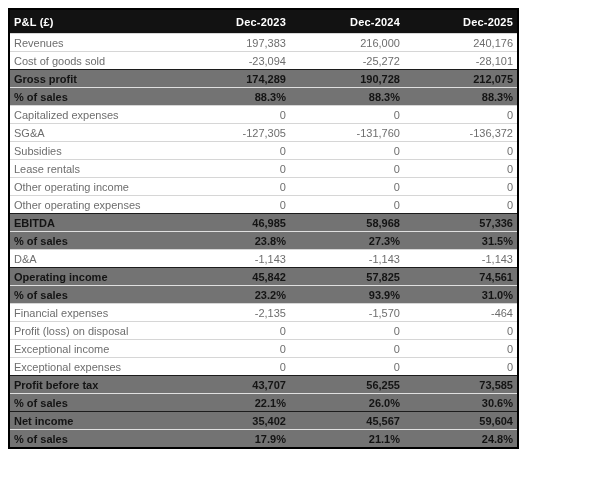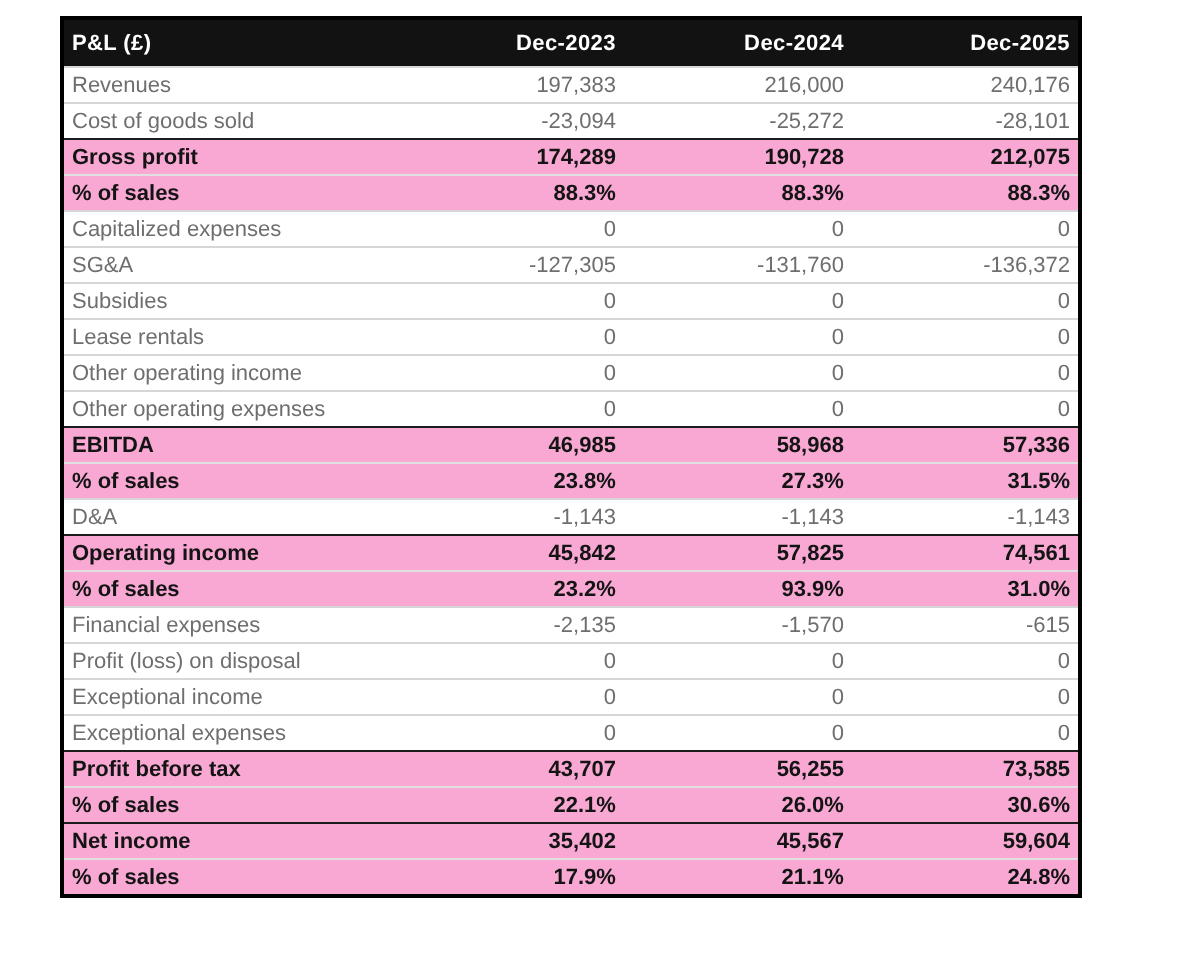--- a/index.html
+++ b/index.html
@@ -2,21 +2,20 @@
 <html><head>
 <meta charset="utf-8">
 <style>
   html, body { margin: 0; padding: 0; background: #ffffff; }
   .canvas {
     width: 527px; height: 490px;
     box-sizing: border-box;
     padding: 8px;
     background: #ffffff;
     font-family: "Liberation Sans", sans-serif;
-    margin-left: 22px;
   }
   table.pnl {
     width: 100%;
     border-collapse: collapse;
     table-layout: fixed;
     border: 2px solid #000000;
   }
   table.pnl th, table.pnl td {
     font-size: 11px;
     padding: 0 4px;
@@ -33,21 +32,21 @@
   th.label, td.label { text-align: left; }
   th.num, td.num { text-align: right; }
   table.pnl tbody td {
     height: 17px;
     border-top: 1px solid #d6d6d6;
     color: #6e6e6e;
     font-weight: 400;
     background: #ffffff;
   }
   table.pnl tbody tr.subtotal td {
-    background: #f9a8d4;
+    background: #737373;
     color: #141414;
     font-weight: 700;
     border-top: 1px solid #e0e0e0;
   }
   table.pnl tbody tr.section-start td {
     border-top: 1px solid #1c1c1c;
   }
   col.c-label { width: 32.8%; }
   col.c-num { width: 22.4%; }
 </style>
@@ -160,21 +159,21 @@
         <tr class="subtotal">
           <td class="label">% of sales</td>
           <td class="num">23.2%</td>
           <td class="num">93.9%</td>
           <td class="num">31.0%</td>
         </tr>
         <tr class="normal">
           <td class="label">Financial expenses</td>
           <td class="num">-2,135</td>
           <td class="num">-1,570</td>
-          <td class="num">-615</td>
+          <td class="num">-464</td>
         </tr>
         <tr class="normal">
           <td class="label">Profit (loss) on disposal</td>
           <td class="num">0</td>
           <td class="num">0</td>
           <td class="num">0</td>
         </tr>
         <tr class="normal">
           <td class="label">Exceptional income</td>
           <td class="num">0</td>

